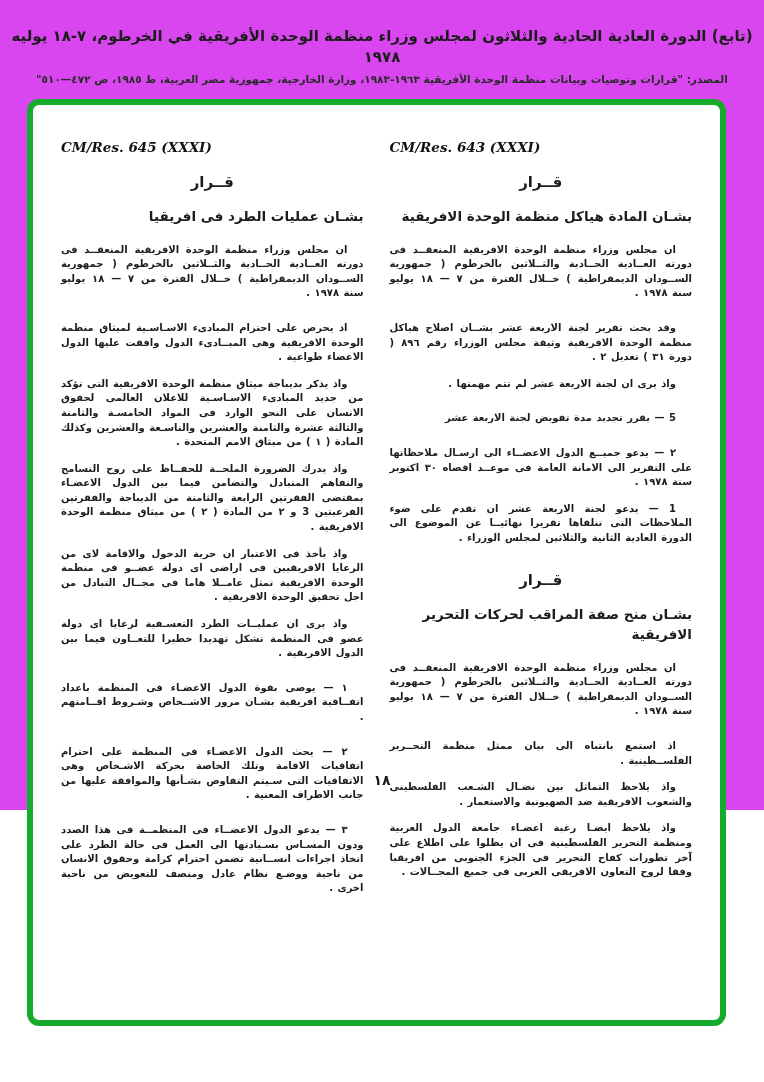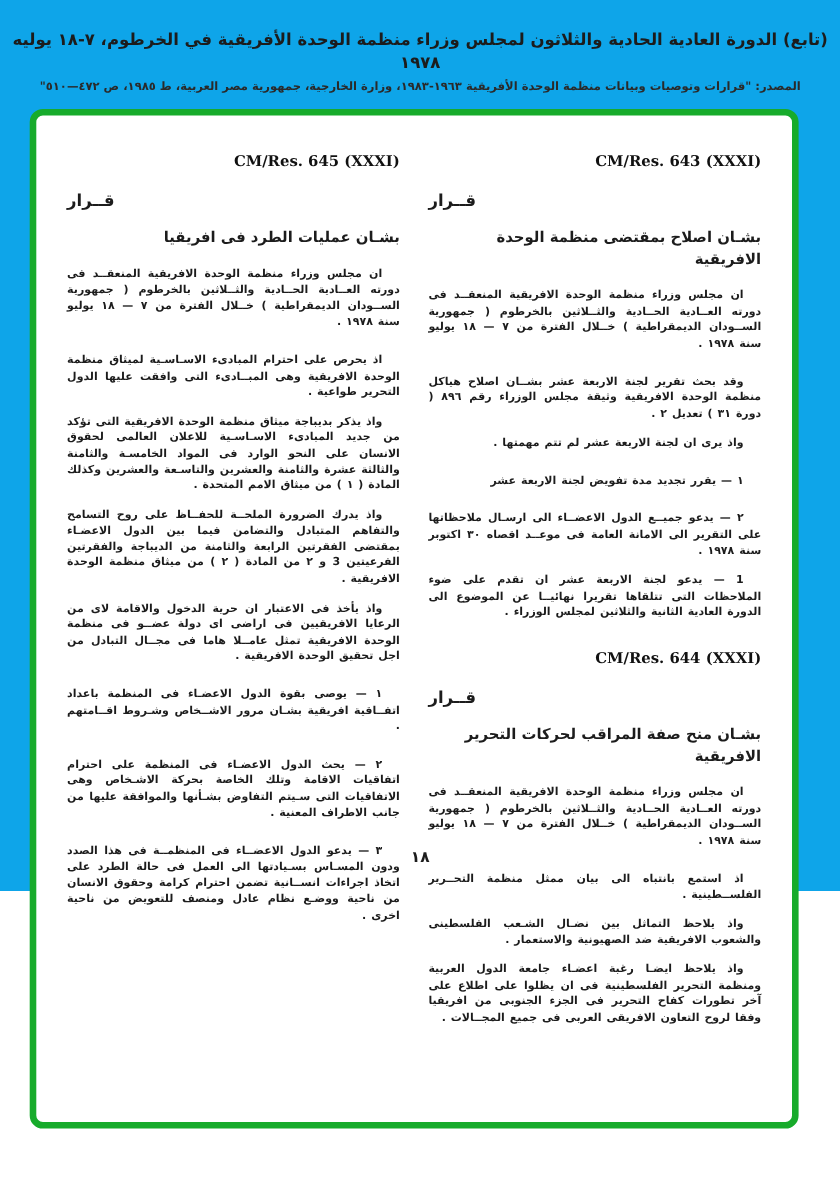--- a/index.html
+++ b/index.html
@@ -9,21 +9,21 @@
     height: 1082px;
     background: #ffffff;
     font-family: "DejaVu Sans", sans-serif;
     color: #1c1c1c;
     overflow: hidden;
   }
   .page {
     position: relative;
     width: 764px;
     height: 810px;
-    background: #0ea5e9;
+    background: #d946ef;
   }
   
   .top-header {
     position: absolute;
     top: 26px;
     left: 0;
     right: 0;
     text-align: center;
     direction: rtl;
   }
@@ -62,29 +62,30 @@
     box-sizing: border-box;
     height: 100%;
   }
   .col {
     flex: 1 1 0;
     min-width: 0;
   }
   
   .res-id {
     direction: ltr;
-    text-align: right;
+    text-align: left;
     font-family: "DejaVu Serif", serif;
     font-size: 13.5px;
     font-weight: bold;
     margin: 0 0 18px 0;
     color: #111;
+    font-style: italic;
   }
   .res-title {
-    text-align: left;
+    text-align: center;
     font-size: 15px;
     font-weight: bold;
     margin: 0 0 16px 0;
   }
   .res-subtitle {
     text-align: right;
     font-size: 13.5px;
     font-weight: bold;
     margin: 0 0 16px 0;
     line-height: 1.45;
@@ -129,53 +130,53 @@
   </div>
 
   <div class="frame" style="border-color: rgb(23, 171, 43);">
     <div class="cols">
 
       <div class="col">
 
         <div class="section">
           <p class="res-id">CM/Res. 643 (XXXI)</p>
           <p class="res-title">قــرار</p>
-          <p class="res-subtitle">بشـان اصلاح بمقتضى منظمة الوحدة الافريقية</p>
+          <p class="res-subtitle">بشـان المادة هياكل منظمة الوحدة الافريقية</p>
           <p class="para">ان مجلس وزراء منظمة الوحدة الافريقية المنعقــد فى دورته العــادية الحــادية والثــلاثين بالخرطوم ( جمهورية الســودان الديمقراطية ) خــلال الفترة من ٧ — ١٨ يوليو سنة ١٩٧٨ .</p>
           <p class="para gap-top">وقد بحث تقرير لجنة الاربعة عشر بشــان اصلاح هياكل منظمة الوحدة الافريقية وثيقة مجلس الوزراء رقم ٨٩٦ ( دورة ٣١ ) تعديل ٢ .</p>
           <p class="para">واذ يرى ان لجنة الاربعة عشر لم تتم مهمتها .</p>
-          <p class="para gap-top">١ — يقرر تجديد مدة تفويض لجنة الاربعة عشر</p>
+          <p class="para gap-top">5 — يقرر تجديد مدة تفويض لجنة الاربعة عشر</p>
           <p class="para gap-top">٢ — يدعو جميــع الدول الاعضــاء الى ارسـال ملاحظاتها على التقرير الى الامانة العامة فى موعــد اقصاه ٣٠ اكتوبر سنة ١٩٧٨ .</p>
           <p class="para">1 — يدعو لجنة الاربعة عشر ان تقدم على ضوء الملاحظات التى تتلقاها تقريرا نهائيــا عن الموضوع الى الدورة العادية الثانية والثلاثين لمجلس الوزراء .</p>
         </div>
 
         <div class="section section-644">
-          <p class="res-id">CM/Res. 644 (XXXI)</p>
           <p class="res-title">قــرار</p>
           <p class="res-subtitle">بشـان منح صفة المراقب لحركات التحرير الافريقية</p>
           <p class="para">ان مجلس وزراء منظمة الوحدة الافريقية المنعقــد فى دورته العــادية الحــادية والثــلاثين بالخرطوم ( جمهورية الســودان الديمقراطية ) خــلال الفترة من ٧ — ١٨ يوليو سنة ١٩٧٨ .</p>
           <p class="para gap-top">اذ استمع بانتباه الى بيان ممثل منظمة التحــرير الفلســطينية .</p>
           <p class="para">واذ يلاحظ التماثل بين نضـال الشـعب الفلسطينى والشعوب الافريقية ضد الصهيونية والاستعمار .</p>
           <p class="para">واذ يلاحظ ايضـا رغبة اعضـاء جامعة الدول العربية ومنظمة التحرير الفلسطينية فى ان يظلوا على اطلاع على آخر تطورات كفاح التحرير فى الجزء الجنوبى من افريقيا وفقا لروح التعاون الافريقى العربى فى جميع المجــالات .</p>
 
         </div>
 
       </div>
 
       <div class="col">
 
         <div class="section">
           <p class="res-id">CM/Res. 645 (XXXI)</p>
           <p class="res-title">قــرار</p>
           <p class="res-subtitle">بشـان عمليات الطرد فى افريقيا</p>
           <p class="para">ان مجلس وزراء منظمة الوحدة الافريقية المنعقــد فى دورته العــادية الحــادية والثــلاثين بالخرطوم ( جمهورية الســودان الديمقراطية ) خــلال الفترة من ٧ — ١٨ يوليو سنة ١٩٧٨ .</p>
-          <p class="para gap-top">اذ يحرص على احترام المبادىء الاسـاسـية لميثاق منظمة الوحدة الافريقية وهى المبــادىء التى وافقت عليها الدول التحرير طواعية .</p>
+          <p class="para gap-top">اذ يحرص على احترام المبادىء الاسـاسـية لميثاق منظمة الوحدة الافريقية وهى المبــادىء الدول وافقت عليها الدول الاعضاء طواعية .</p>
           <p class="para">واذ يذكر بديباجة ميثاق منظمة الوحدة الافريقية التى تؤكد من جديد المبادىء الاسـاسـية للاعلان العالمى لحقوق الانسان على النحو الوارد فى المواد الخامسـة والثامنة والثالثة عشرة والثامنة والعشرين والتاسـعة والعشرين وكذلك المادة ( ١ ) من ميثاق الامم المتحدة .</p>
           <p class="para">واذ يدرك الضرورة الملحــة للحفــاظ على روح التسامح والتفاهم المتبادل والتضامن فيما بين الدول الاعضـاء بمقتضى الفقرتين الرابعة والثامنة من الديباجة والفقرتين الفرعيتين 3 و ٢ من المادة ( ٢ ) من ميثاق منظمة الوحدة الافريقية .</p>
           <p class="para">واذ يأخذ فى الاعتبار ان حرية الدخول والاقامة لاى من الرعايا الافريقيين فى اراضى اى دولة عضــو فى منظمة الوحدة الافريقية تمثل عامــلا هاما فى مجــال التبادل من اجل تحقيق الوحدة الافريقية .</p>
+          <p class="para">واذ يرى ان عمليــات الطرد التعسـفية لرعايا اى دولة عضو فى المنظمة تشكل تهديدا خطيرا للتعــاون فيما بين الدول الافريقية .</p>
           <p class="para gap-top">١ — يوصى بقوة الدول الاعضـاء فى المنظمة باعداد اتفــاقية افريقية بشـان مرور الاشــخاص وشـروط اقــامتهم .</p>
           <p class="para gap-top">٢ — يحث الدول الاعضـاء فى المنظمة على احترام اتفاقيات الاقامة وتلك الخاصة بحركة الاشـخاص وهى الاتفاقيات التى سـيتم التفاوض بشـأنها والموافقة عليها من جانب الاطراف المعنية .</p>
           <p class="para gap-top">٣ — يدعو الدول الاعضــاء فى المنظمــة فى هذا الصدد ودون المسـاس بسـيادتها الى العمل فى حالة الطرد على اتخاذ اجراءات انســانية تضمن احترام كرامة وحقوق الانسان من ناحية ووضـع نظام عادل ومنصف للتعويض من ناحية اخرى .</p>
         </div>
 
       </div>
 
     </div>
   </div>
 

